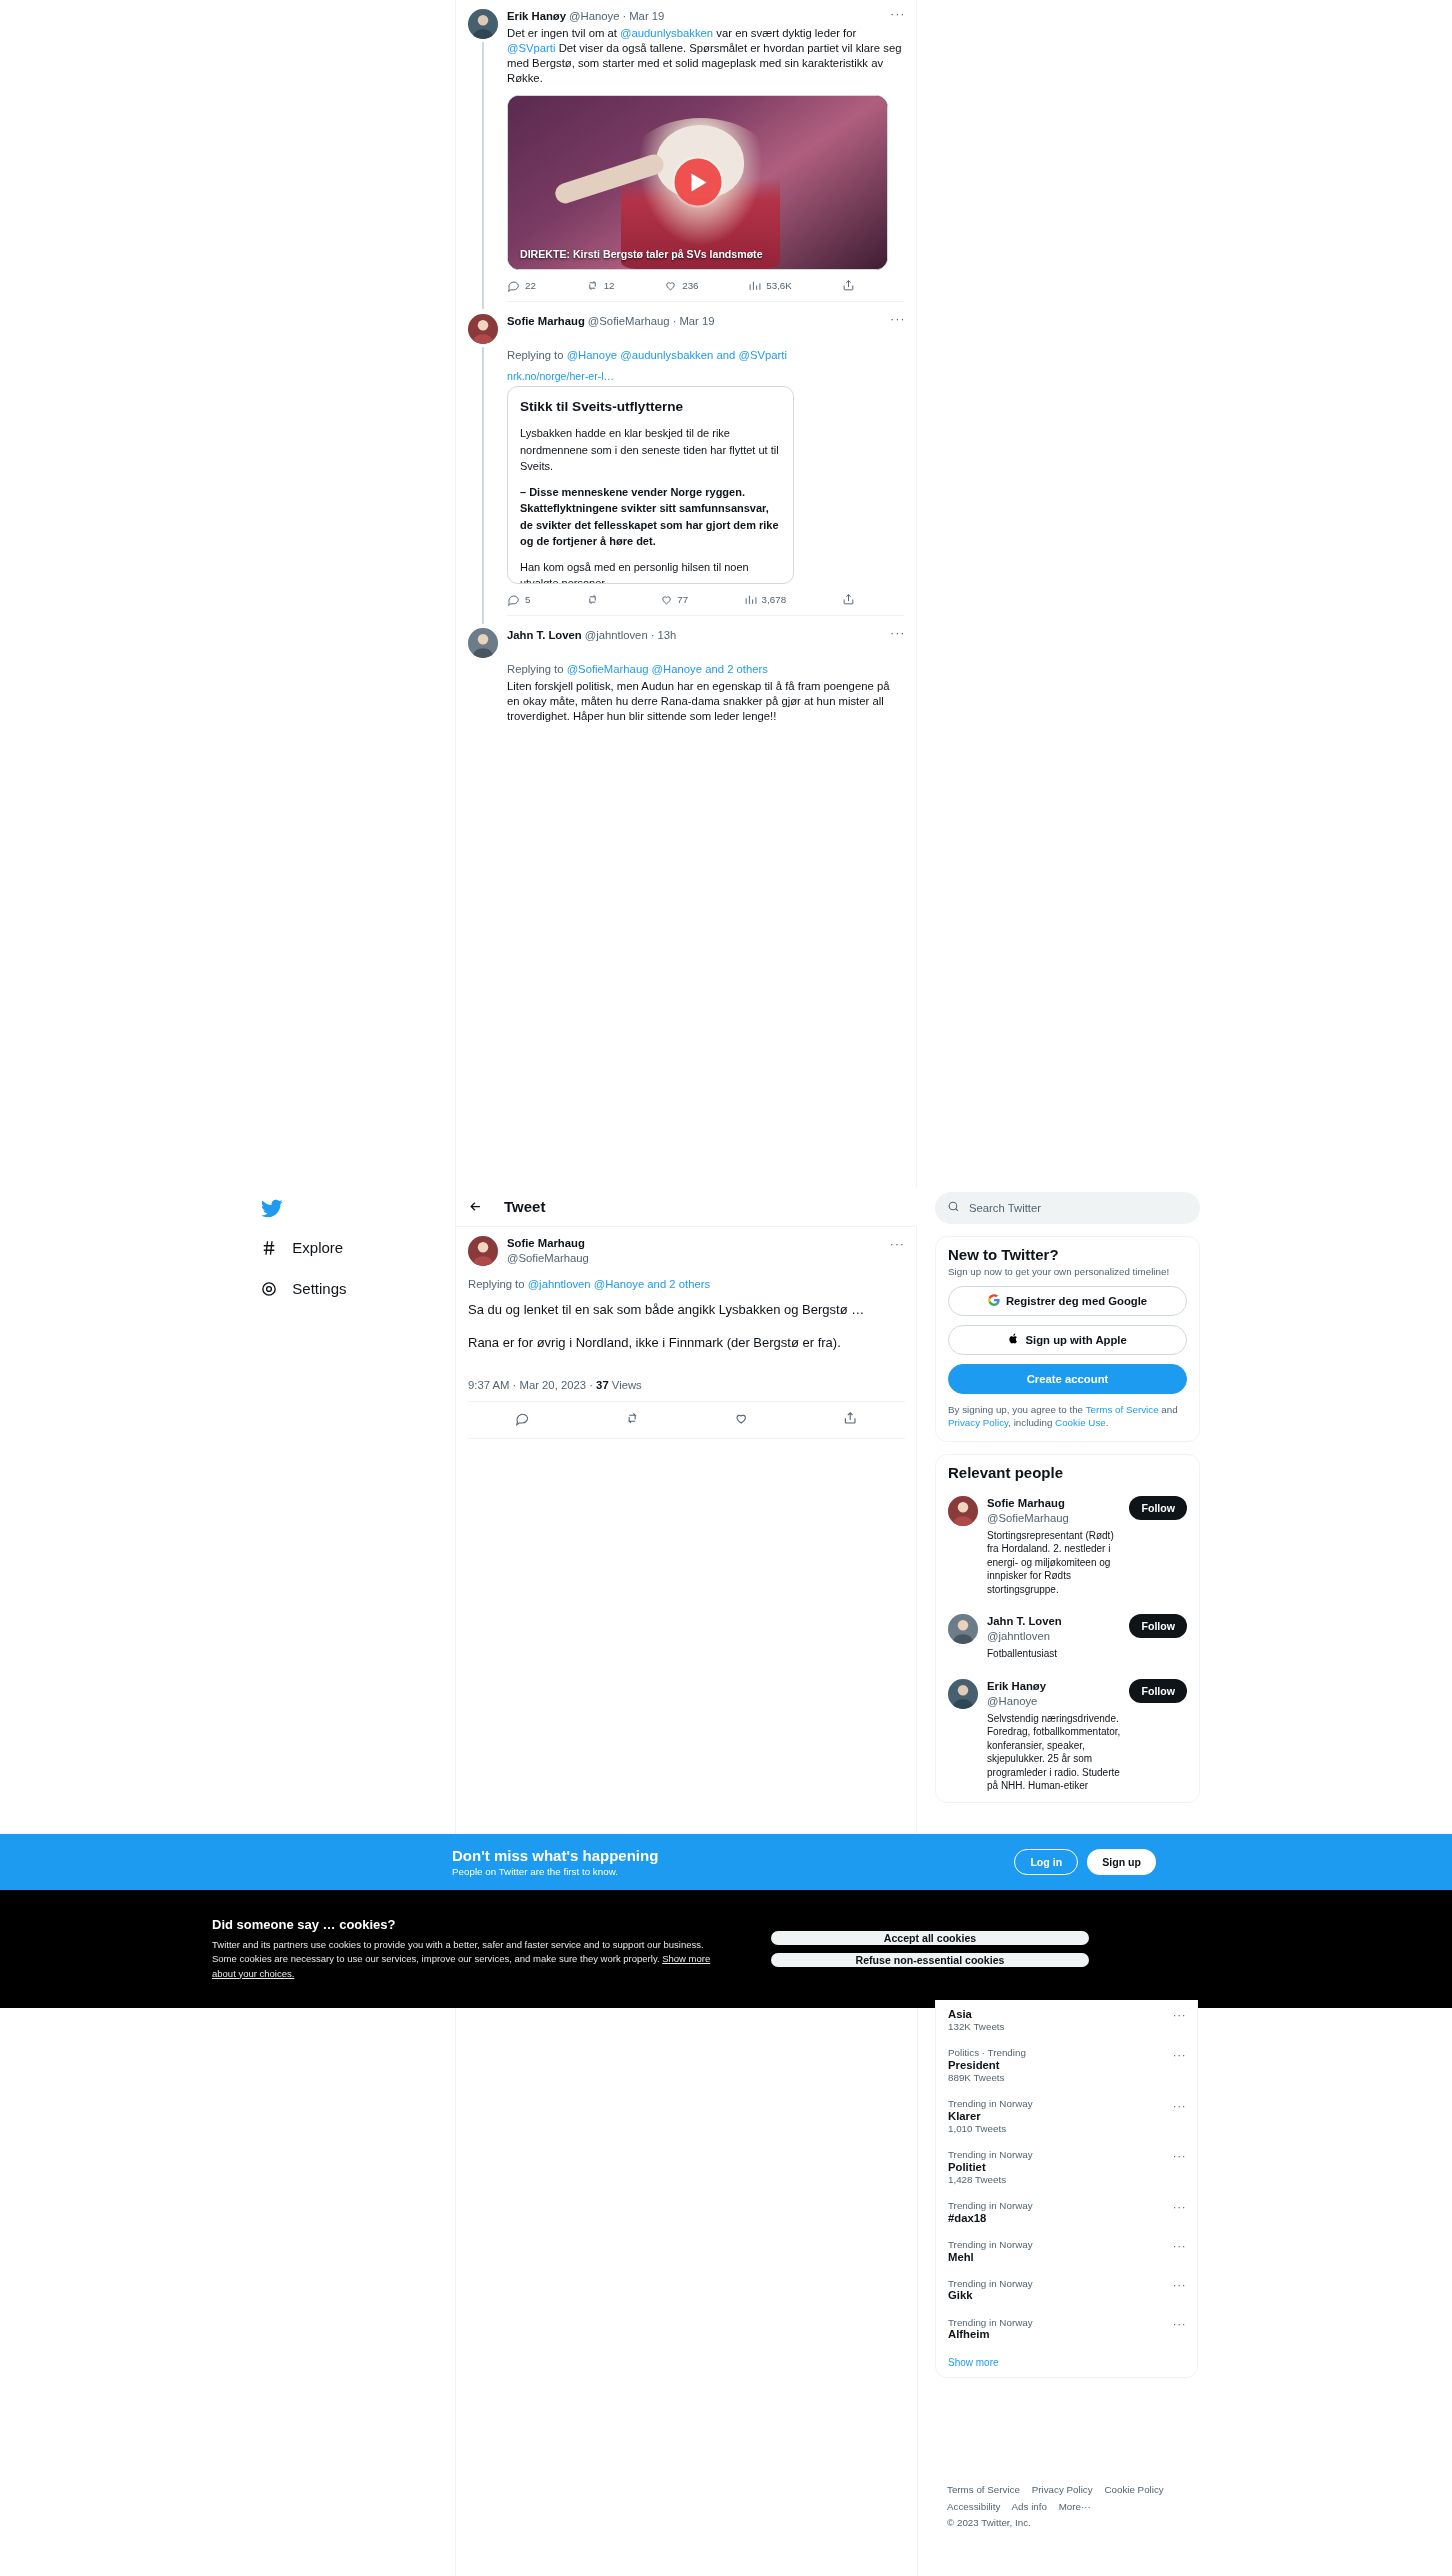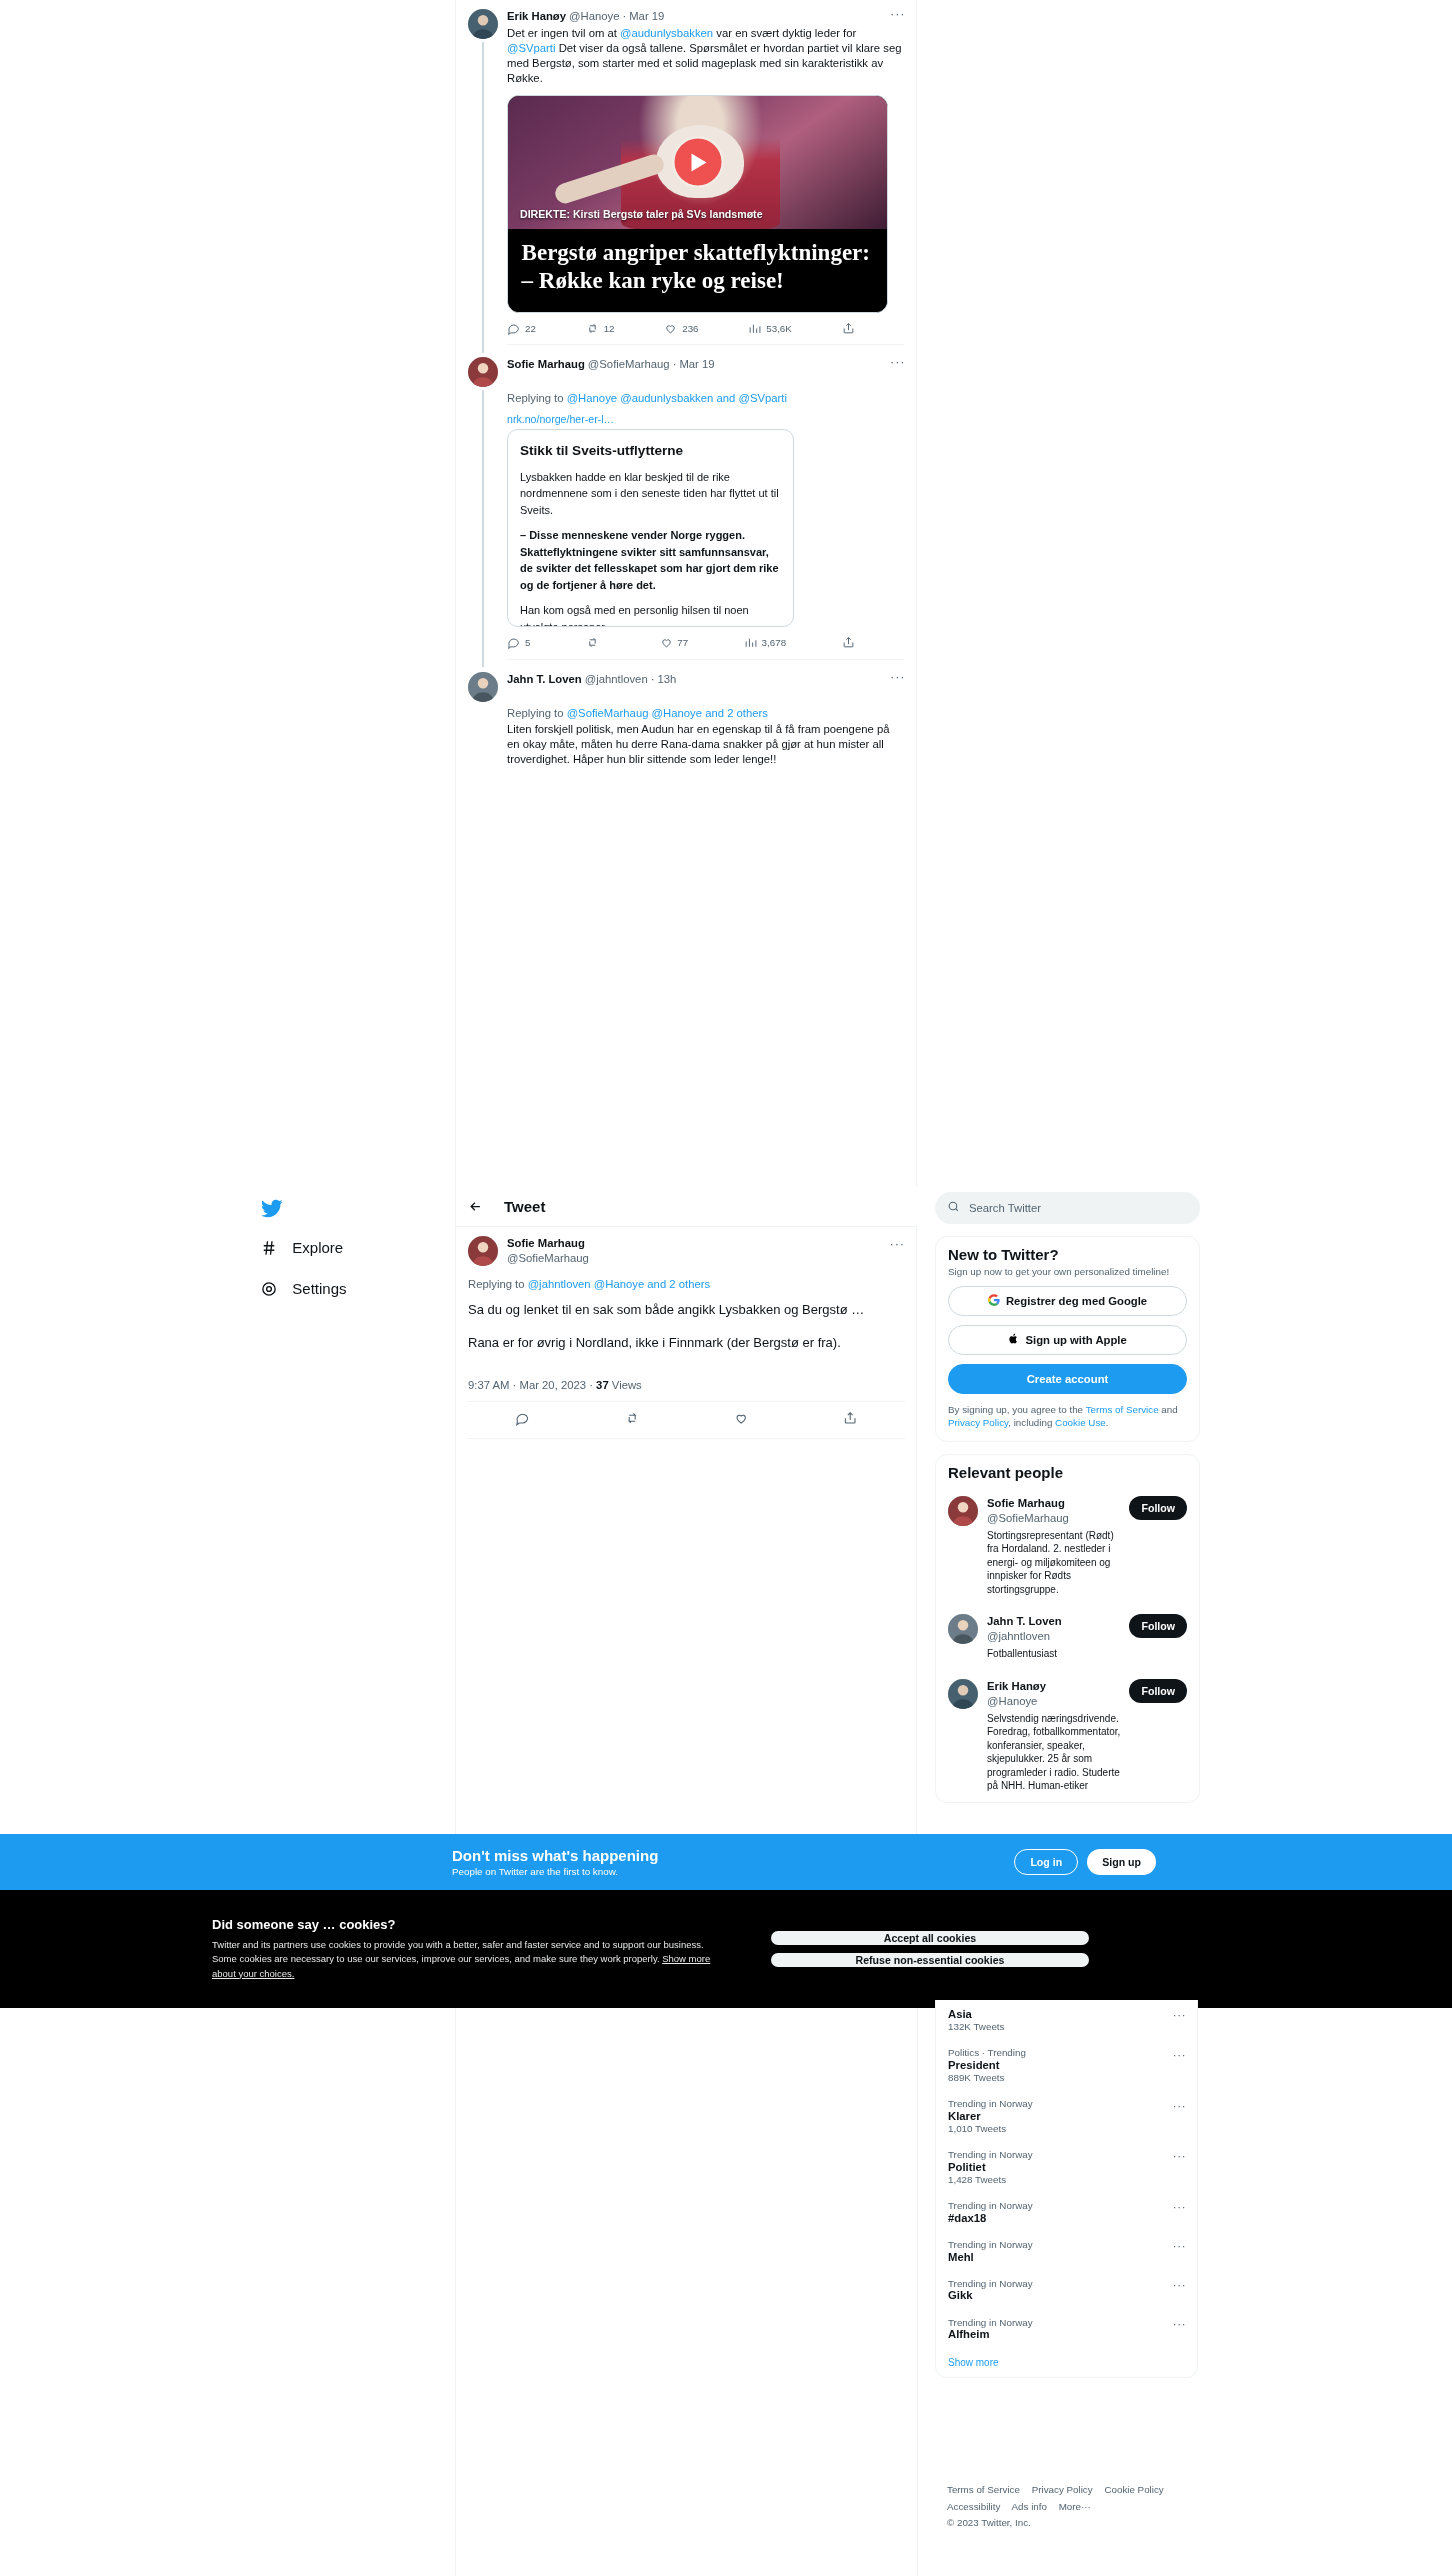--- a/index.html
+++ b/index.html
@@ -90,21 +90,21 @@
   .media-card {
     margin-top: 9px;
     border-radius: 12px;
     overflow: hidden;
     border: 0.8px solid #cfd9de;
     position: relative;
     width: 381px;
     background: #000;
   }
   .media-photo {
-    height: 133px;
+    height: 173px;
     position: relative;
     background: linear-gradient(145deg,#5a2a4f 0%, #7a3b63 35%, #b05f7e 60%, #3e1d34 100%);
     overflow: hidden;
   }
   .speaker {
     position: absolute; left: 113px; bottom: 0;
     width: 159px; height: 151px;
     background: radial-gradient(ellipse at 50% 30%, #e8d9cc 0 20%, rgba(232,217,204,0) 55%),
                 linear-gradient(180deg, rgba(200,60,80,0) 40%, #b43247 55%, #93243a 100%);
     border-radius: 50% 50% 10% 10% / 40% 40% 5% 5%;
@@ -408,22 +408,20 @@
         <div class="media-card">
           <div class="media-photo">
             <div class="speaker"></div>
             <div class="speaker-hair"></div>
             <div class="speaker-arm"></div>
             <div class="play-btn">
                 <div class="play-tri"></div>
               </div>
             <div class="media-caption">DIREKTE: Kirsti Bergstø taler på SVs landsmøte</div>
           </div>
-          <div class="media-headline">Bergstø angriper skatteflyktninger:
-– Røkke kan ryke og reise!</div>
         </div>
 
         <div class="actions">
           <div class="action">
             <span class="act-icon">
                 <svg width="13" height="13" viewBox="0 0 24 24" fill="none" stroke="#536471" stroke-width="1.8">
                   <path d="M21 11.5a8.5 8.5 0 0 1-8.5 8.5H7l-4 3 1-5.2A8.5 8.5 0 1 1 21 11.5z"></path>
                 </svg>
               </span>
             <span>22</span>

